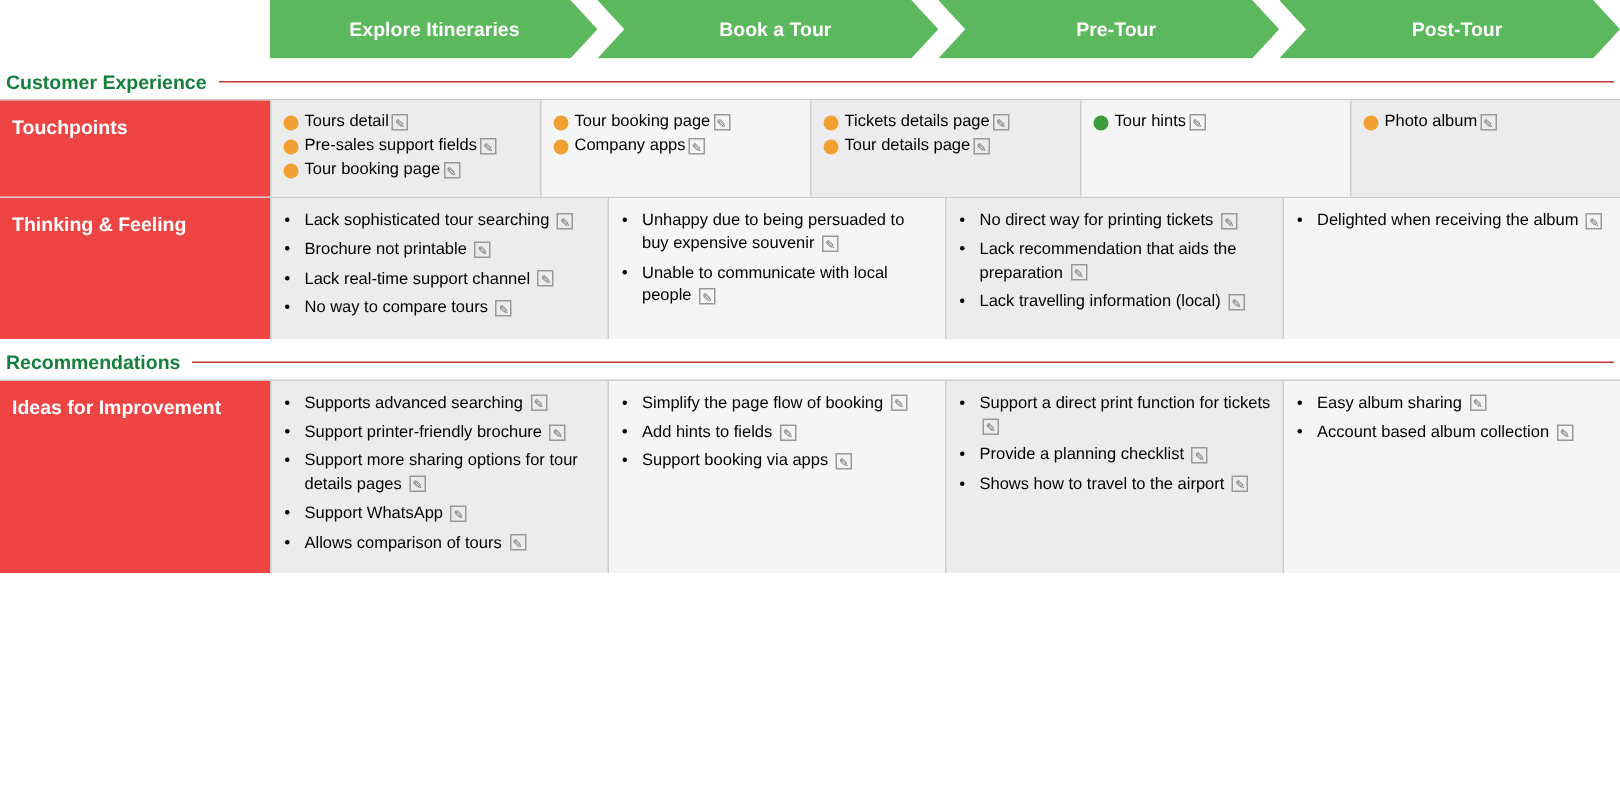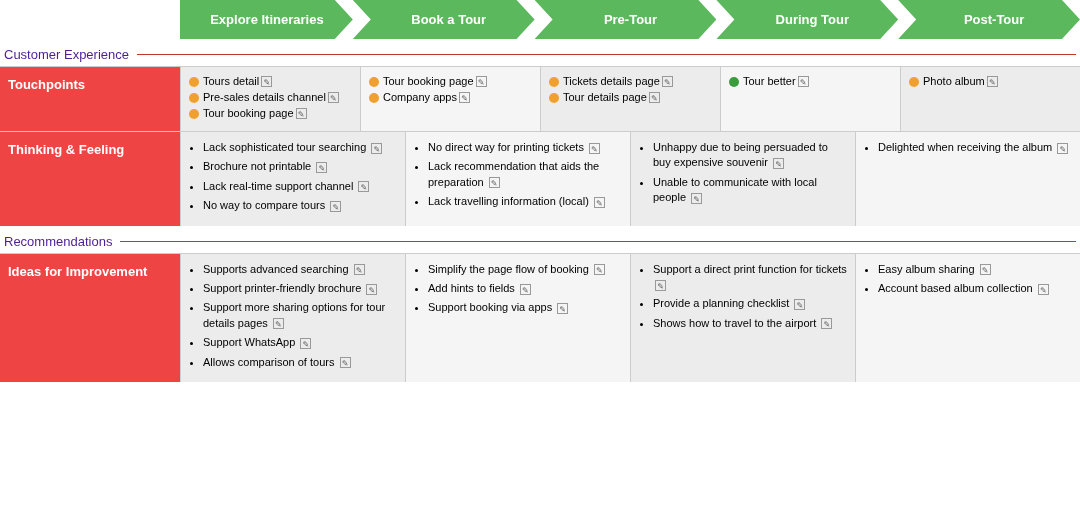--- a/index.html
+++ b/index.html
@@ -22,23 +22,23 @@
       text-align: center;
       clip-path: polygon(0 0, calc(100% - 18px) 0, 100% 50%, calc(100% - 18px) 100%, 0 100%, 18px 50%);
     }
     .arrow-item:first-child {
       clip-path: polygon(0 0, calc(100% - 18px) 0, 100% 50%, calc(100% - 18px) 100%, 0 100%);
       padding-left: 11px;
     }
 
     
     .section-label {
-      color: #4c1d95;
+      color: #15803d;
       font-size: 13px;
-      font-weight: normal;
+      font-weight: bold;
       padding: 8px 4px 4px 4px;
       display: flex;
       align-items: center;
       gap: 8px;
     }
     .section-label::after {
       content: '';
       flex: 1;
       height: 1px;
       background: #c0392b;
@@ -116,37 +116,36 @@
   </style>
 </head>
 <body>
 
 <div id="app">
 
   <div class="header-row">
       <div class="arrow-item">Explore Itineraries</div>
       <div class="arrow-item">Book a Tour</div>
       <div class="arrow-item">Pre-Tour</div>
-      <div class="arrow-item">During Tour</div>
       <div class="arrow-item">Post-Tour</div>
     </div>
 
   <div class="section-label">Customer Experience</div>
 
   <div class="grid-row">
       <div class="row-header">Touchpoints</div>
       <div class="cell">
         <div class="touchpoint-item">
           <span class="dot dot-orange"></span>
           <span>Tours detail </span>
           <span class="edit-icon">✎</span>
         </div>
         <div class="touchpoint-item">
           <span class="dot dot-orange"></span>
-          <span>Pre-sales details channel </span>
+          <span>Pre-sales support fields </span>
           <span class="edit-icon">✎</span>
         </div>
         <div class="touchpoint-item">
           <span class="dot dot-orange"></span>
           <span>Tour booking page </span>
           <span class="edit-icon">✎</span>
         </div>
       </div>
       <div class="cell">
         <div class="touchpoint-item">
@@ -168,21 +167,21 @@
         </div>
         <div class="touchpoint-item">
           <span class="dot dot-orange"></span>
           <span>Tour details page </span>
           <span class="edit-icon">✎</span>
         </div>
       </div>
       <div class="cell">
         <div class="touchpoint-item">
           <span class="dot dot-green"></span>
-          <span>Tour better </span>
+          <span>Tour hints </span>
           <span class="edit-icon">✎</span>
         </div>
       </div>
       <div class="cell">
         <div class="touchpoint-item">
           <span class="dot dot-orange"></span>
           <span>Photo album </span>
           <span class="edit-icon">✎</span>
         </div>
       </div>
@@ -193,29 +192,29 @@
       <div class="cell">
         <ul class="bullet-list">
           <li>Lack sophisticated tour searching <span class="edit-icon">✎</span></li>
           <li>Brochure not printable <span class="edit-icon">✎</span></li>
           <li>Lack real-time support channel <span class="edit-icon">✎</span></li>
           <li>No way to compare tours <span class="edit-icon">✎</span></li>
         </ul>
       </div>
       <div class="cell">
         <ul class="bullet-list">
+          <li>Unhappy due to being persuaded to buy expensive souvenir <span class="edit-icon">✎</span></li>
+          <li>Unable to communicate with local people <span class="edit-icon">✎</span></li>
+        </ul>
+      </div>
+      <div class="cell">
+        <ul class="bullet-list">
           <li>No direct way for printing tickets <span class="edit-icon">✎</span></li>
           <li>Lack recommendation that aids the preparation <span class="edit-icon">✎</span></li>
           <li>Lack travelling information (local) <span class="edit-icon">✎</span></li>
-        </ul>
-      </div>
-      <div class="cell">
-        <ul class="bullet-list">
-          <li>Unhappy due to being persuaded to buy expensive souvenir <span class="edit-icon">✎</span></li>
-          <li>Unable to communicate with local people <span class="edit-icon">✎</span></li>
         </ul>
       </div>
       <div class="cell">
         <ul class="bullet-list">
           <li>Delighted when receiving the album <span class="edit-icon">✎</span></li>
         </ul>
       </div>
     </div>
 
   <div class="section-label">Recommendations</div>

